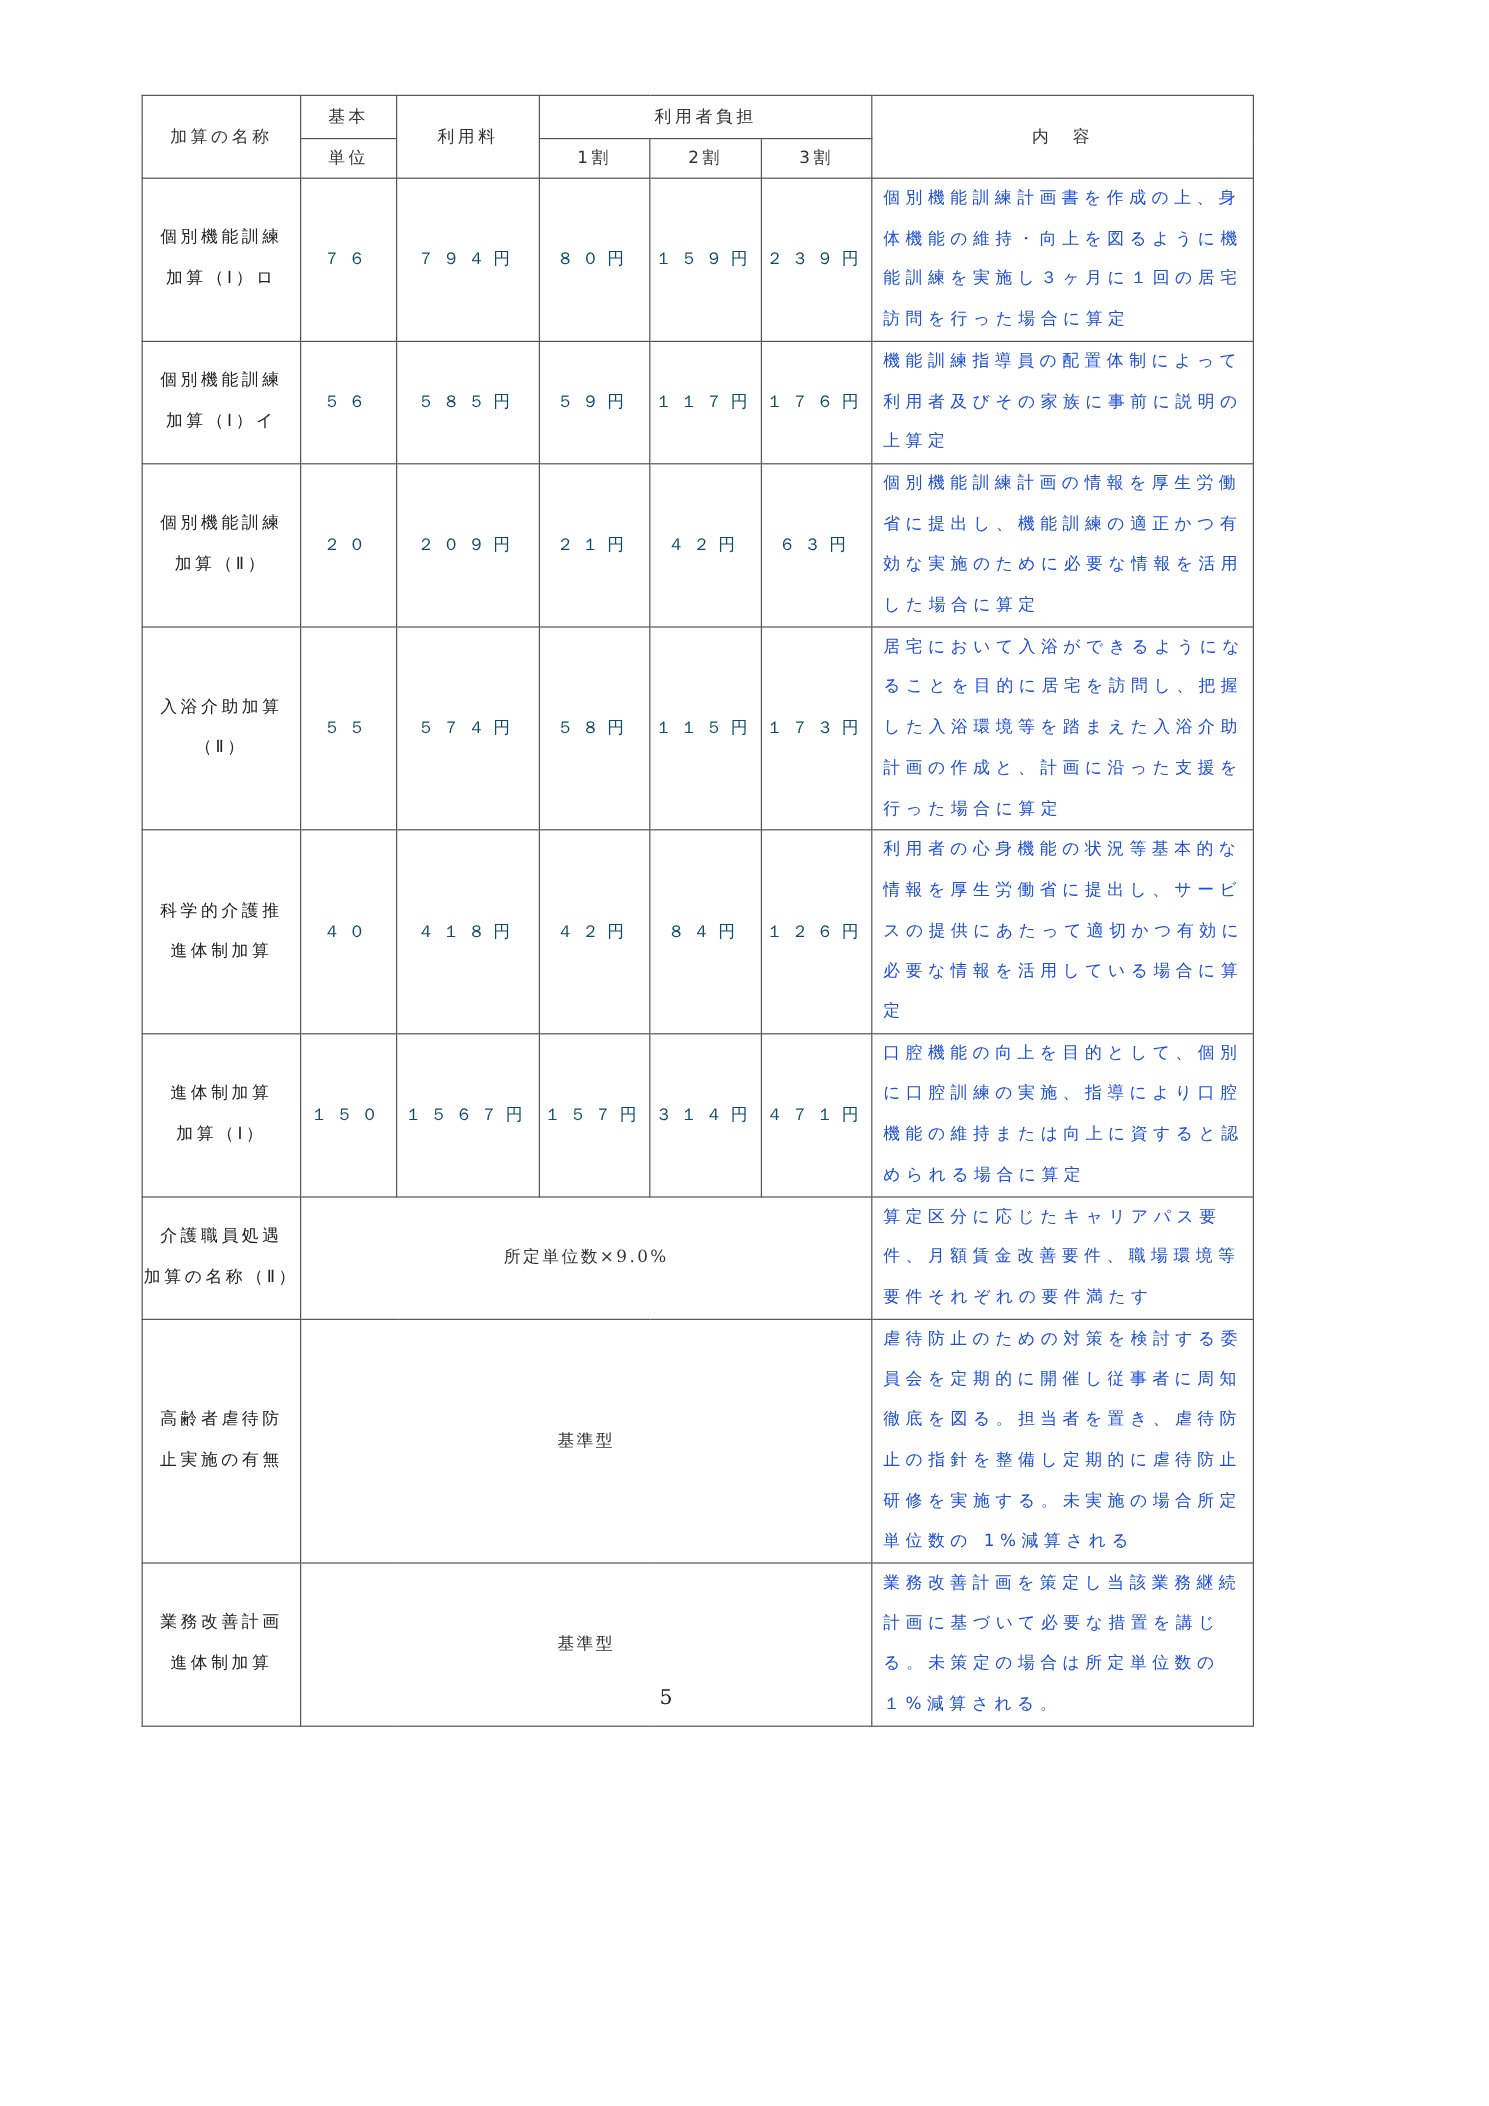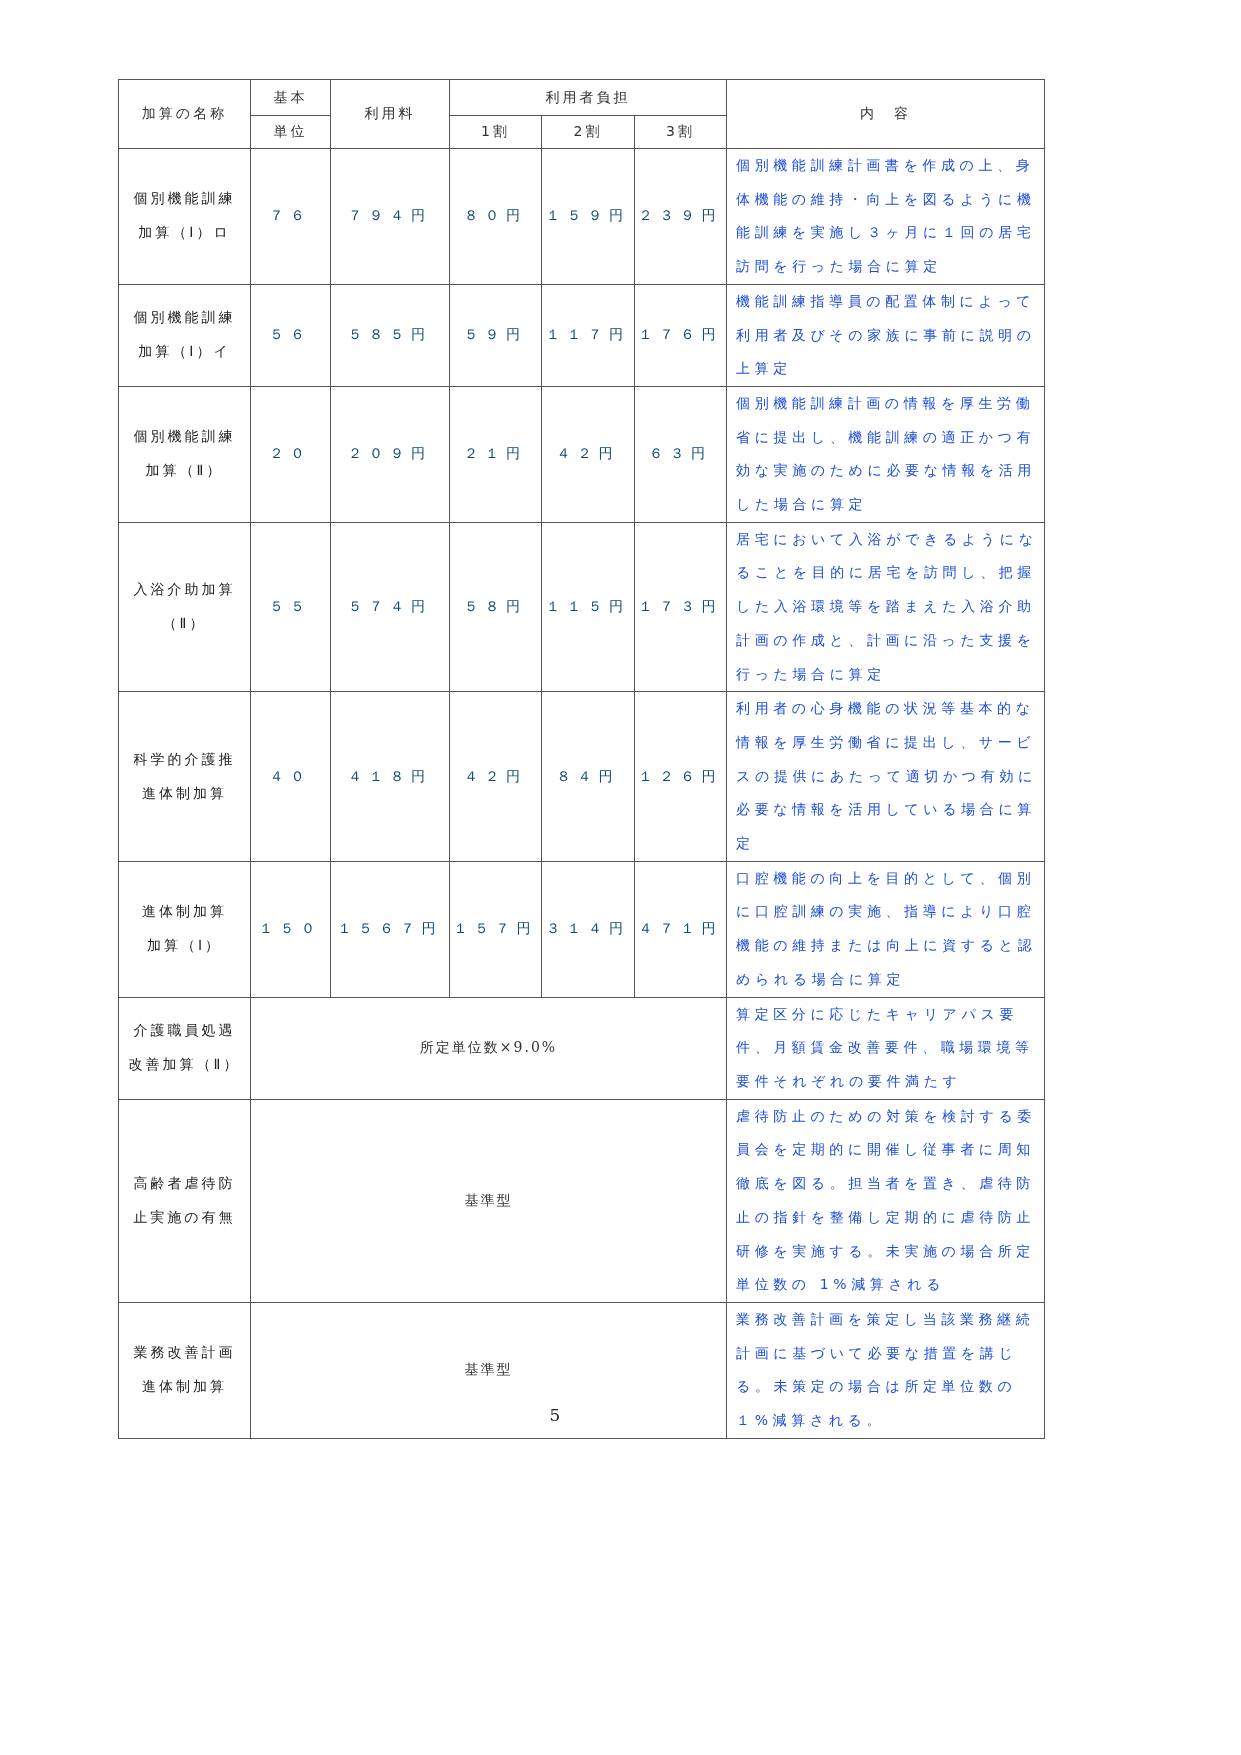--- a/index.html
+++ b/index.html
@@ -110,21 +110,21 @@
       <td class="name"><span>進体制加算</span><br><span>加算（Ⅰ）</span></td>
       <td class="num">１５０</td>
       <td class="num">１５６７円</td>
       <td class="num">１５７円</td>
       <td class="num">３１４円</td>
       <td class="num">４７１円</td>
       <td class="desc">口腔機能の向上を目的として、個別に口腔訓練の実施、指導により口腔機能の維持または向上に資すると認められる場合に算定</td>
     </tr>
 
     <tr style="height:101px">
-      <td class="name"><span>介護職員処遇</span><br><span>改善加算（Ⅱ）</span></td>
+      <td class="name"><span>介護職員処遇</span><br><span>加算の名称（Ⅱ）</span></td>
       <td colspan="5" class="merged">所定単位数×9.0%</td>
       <td class="desc">算定区分に応じたキャリアパス要件、月額賃金改善要件、職場環境等要件それぞれの要件満たす</td>
     </tr>
 
     <tr style="height:202px">
       <td class="name"><span>高齢者虐待防</span><br><span>止実施の有無</span></td>
       <td colspan="5" class="merged">基準型</td>
       <td class="desc">虐待防止のための対策を検討する委員会を定期的に開催し従事者に周知徹底を図る。担当者を置き、虐待防止の指針を整備し定期的に虐待防止研修を実施する。未実施の場合所定単位数の 1%減算される</td>
     </tr>
 

